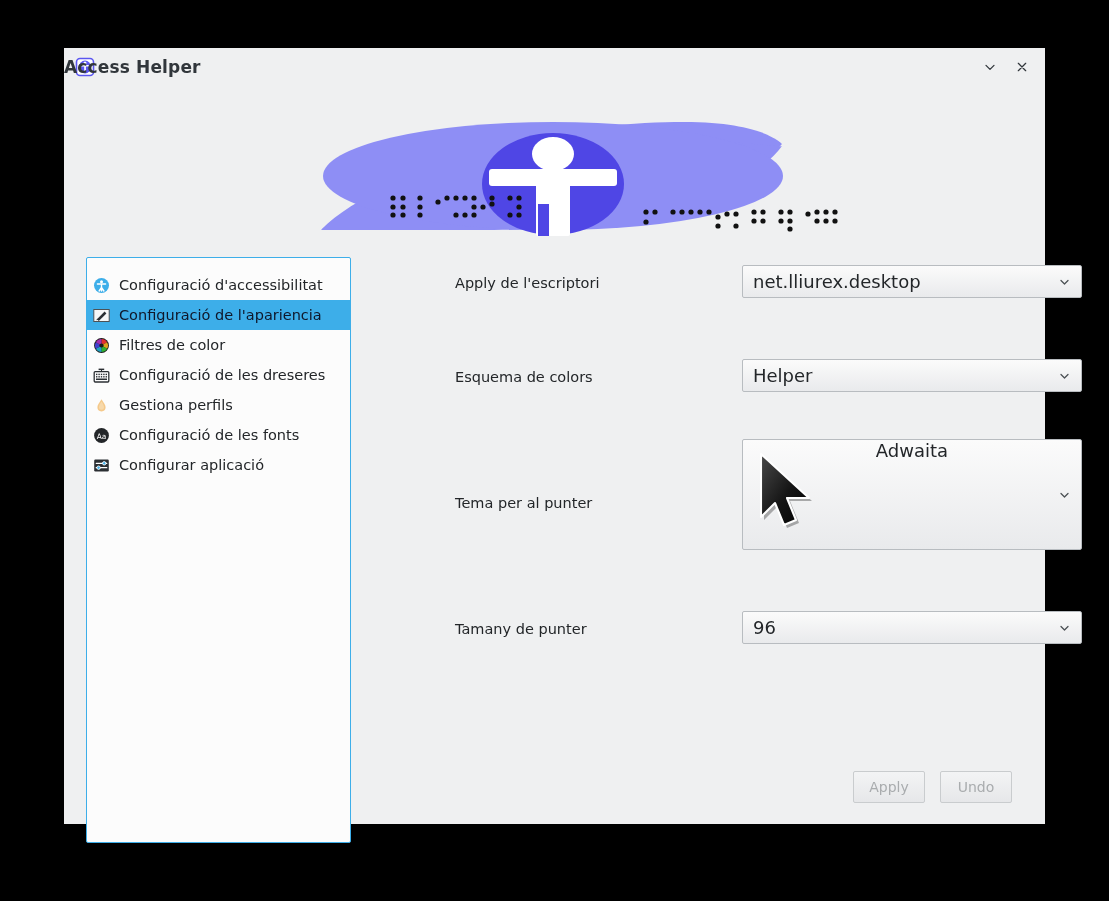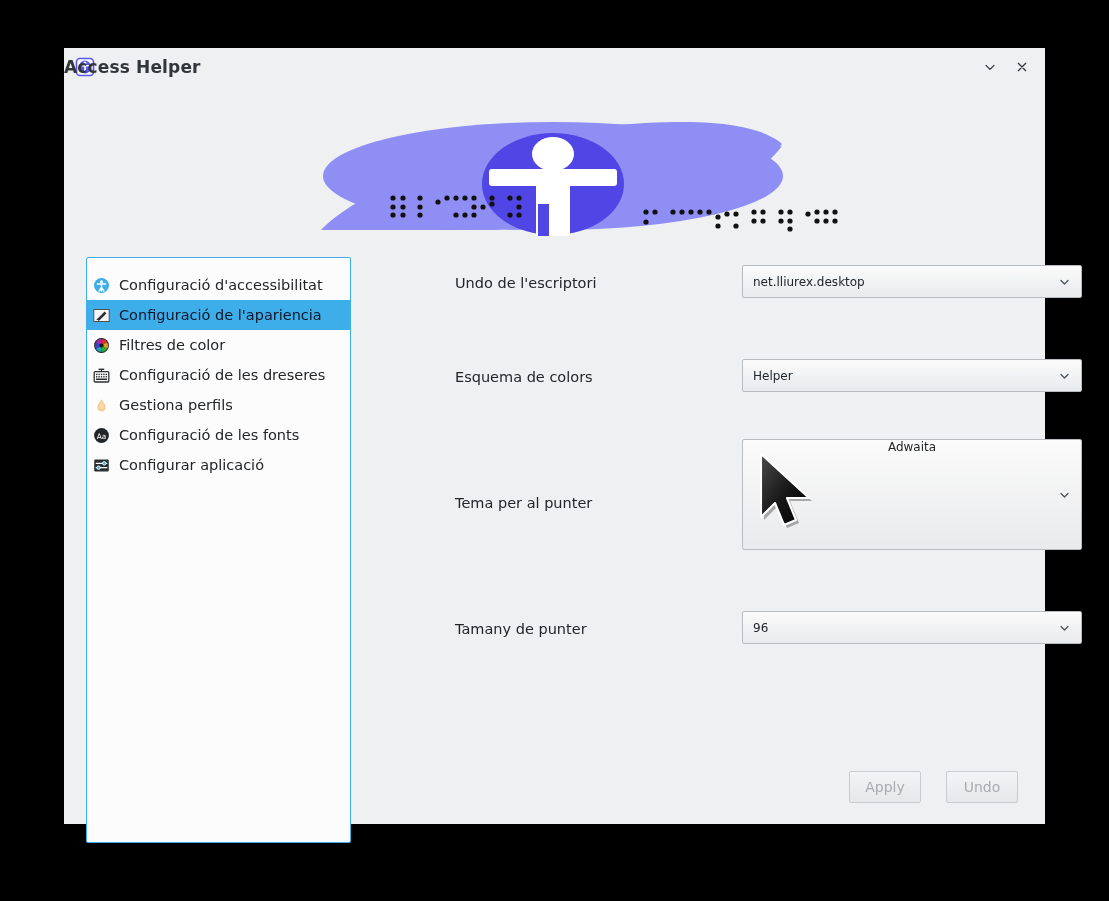--- a/index.html
+++ b/index.html
@@ -125,21 +125,21 @@
     width: 340px;
     height: 33px;
     border: 1px solid #b8bcc0;
     border-radius: 2px;
     background: linear-gradient(#fbfbfb, #e9eaec);
     display: flex;
     align-items: center;
     cursor: default;
   }
   .combo-value {
-    font-size: 12px;
+    font-size: 18px;
     color: #232629;
     padding-left: 10px;
     white-space: nowrap;
   }
   .combo-arrow {
     position: absolute;
     right: 10px;
     top: 50%;
     transform: translateY(-50%);
     display: flex;
@@ -157,24 +157,24 @@
     left: 8px;
     top: 50%;
     transform: translateY(-50%);
     width: 96px; height: 96px;
     pointer-events: none;
   }
 
   
   #actions {
     position: absolute;
-    right: 27px;
+    right: 33px;
     top: 530px;
     display: flex;
-    gap: 25px;
+    gap: 15px;
   }
   .act-btn {
     width: 72px; height: 32px;
     border: 1px solid #c9ccce;
     border-radius: 2px;
     background: linear-gradient(#f3f4f5, #e6e7e9);
     color: #a9acae;
     font-size: 14px;
     display: flex; align-items: center; justify-content: center;
     cursor: default;
@@ -389,21 +389,21 @@
             <circle cx="11.2" cy="6.3" r="1.7" fill="#3daee9" stroke="#ffffff" stroke-width="0.9"></circle>
             <circle cx="5.6" cy="10.7" r="1.7" fill="#3daee9" stroke="#ffffff" stroke-width="0.9"></circle>
           </svg>
         </span>
         <span>Configurar aplicació</span>
       </div>
     </div>
 
     <div id="form-panel">
 
-      <div class="form-label" style="top:34px;">Undo de l'escriptori</div>
+      <div class="form-label" style="top:34px;">Apply de l'escriptori</div>
       <div class="combo" style="top:24px;">
         <span class="combo-value">net.lliurex.desktop</span>
         <span class="combo-arrow">
           <svg width="13" height="13" viewBox="0 0 13 13">
             <path d="M3 5 L6.5 8.5 L10 5" fill="none" stroke="#4c5155" stroke-width="1.3" stroke-linecap="round" stroke-linejoin="round"></path>
           </svg>
         </span>
       </div>
 
       <div class="form-label" style="top:128px;">Esquema de colors</div>

